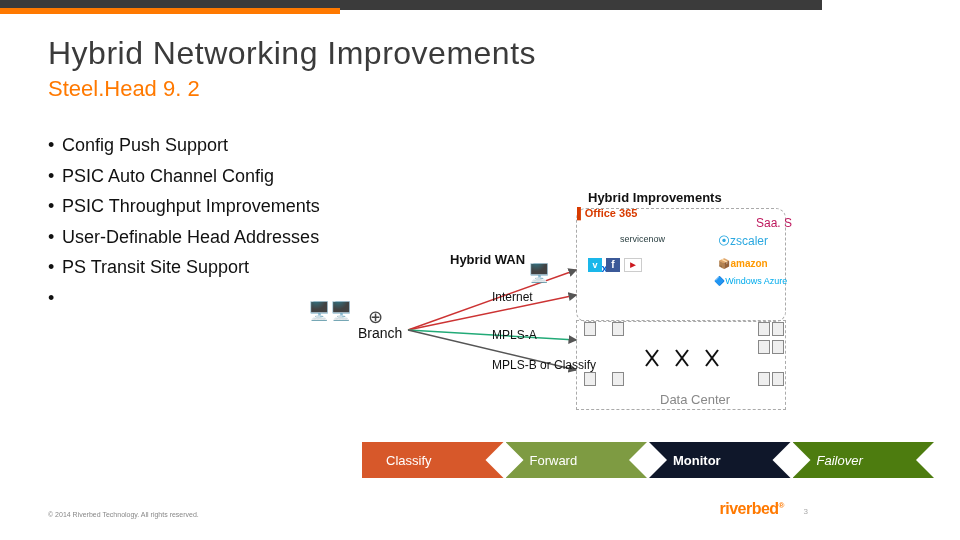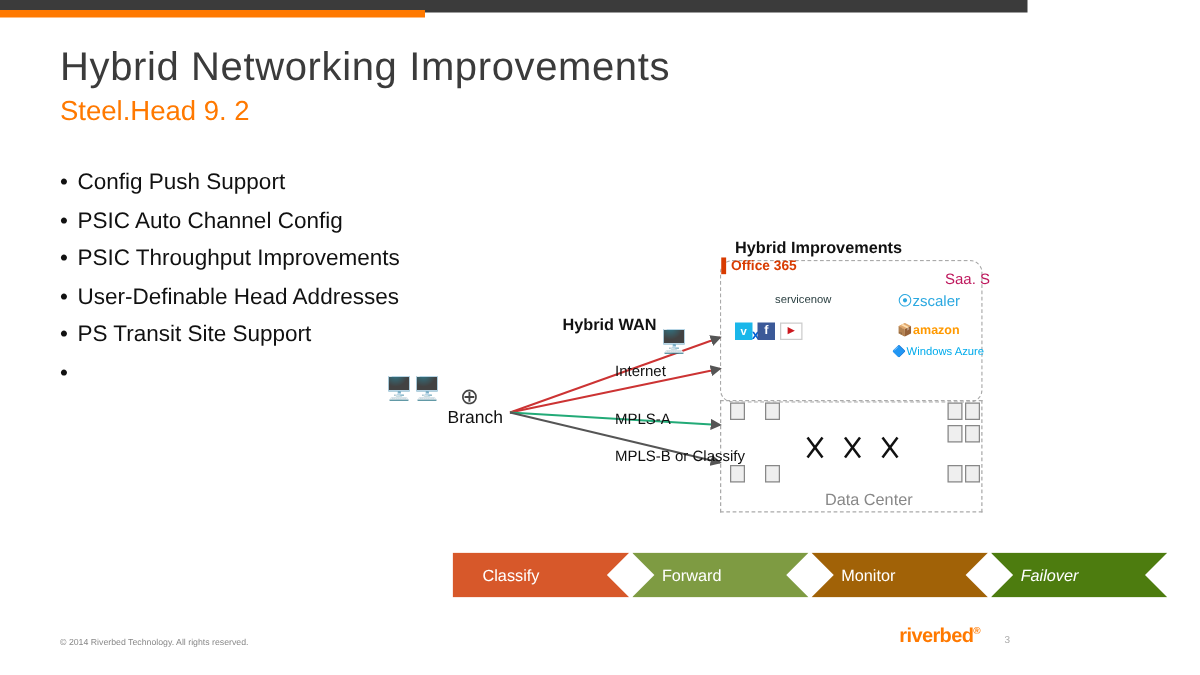--- a/index.html
+++ b/index.html
@@ -25,21 +25,21 @@
 .dc{top:202px;left:302px;font-size:13px;color:#888;}
 .dash{position:absolute;border:1.5px dashed #aaa;}
 .dash.cloud{top:18px;left:218px;width:210px;height:114px;border-radius:10px;}
 .dash.dcbox{top:130px;left:218px;width:210px;height:90px;}
 svg.arrows{position:absolute;top:0;left:0;pointer-events:none;}
 .tabs{position:absolute;left:362px;top:442px;width:572px;height:36px;display:flex;gap:2px;}
 .tab{flex:1;color:#fff;font-size:13px;display:flex;align-items:center;padding-left:24px;position:relative;clip-path:polygon(0 0,100% 0,calc(100% - 18px) 50%,100% 100%,0 100%,18px 50%);}
 .tab0{clip-path:polygon(0 0,100% 0,calc(100% - 18px) 50%,100% 100%,0 100%);}
 .t1{background:#d7582a;}
 .t2{background:#7e9b42;}
-.t3{background:#a16207;}
+.t3{background:#0f172a;font-weight:bold;}
 .t4{background:#4d7c0f;font-style:italic;}
 .footer{position:absolute;bottom:22px;left:48px;font-size:7px;color:#888;}
 .logo{position:absolute;bottom:22px;right:38px;font-size:16px;font-weight:700;color:#ff7900;letter-spacing:-.5px;}
 .logo sup{font-size:8px;}
 .pnum{position:absolute;bottom:24px;right:14px;font-size:8px;color:#aaa;}
 .icon-cluster{position:absolute;font-size:18px;color:#444;}
 .minibox{position:absolute;width:12px;height:14px;border:1px solid #888;background:#efefef;}
 </style>
 </head>
 <body>

